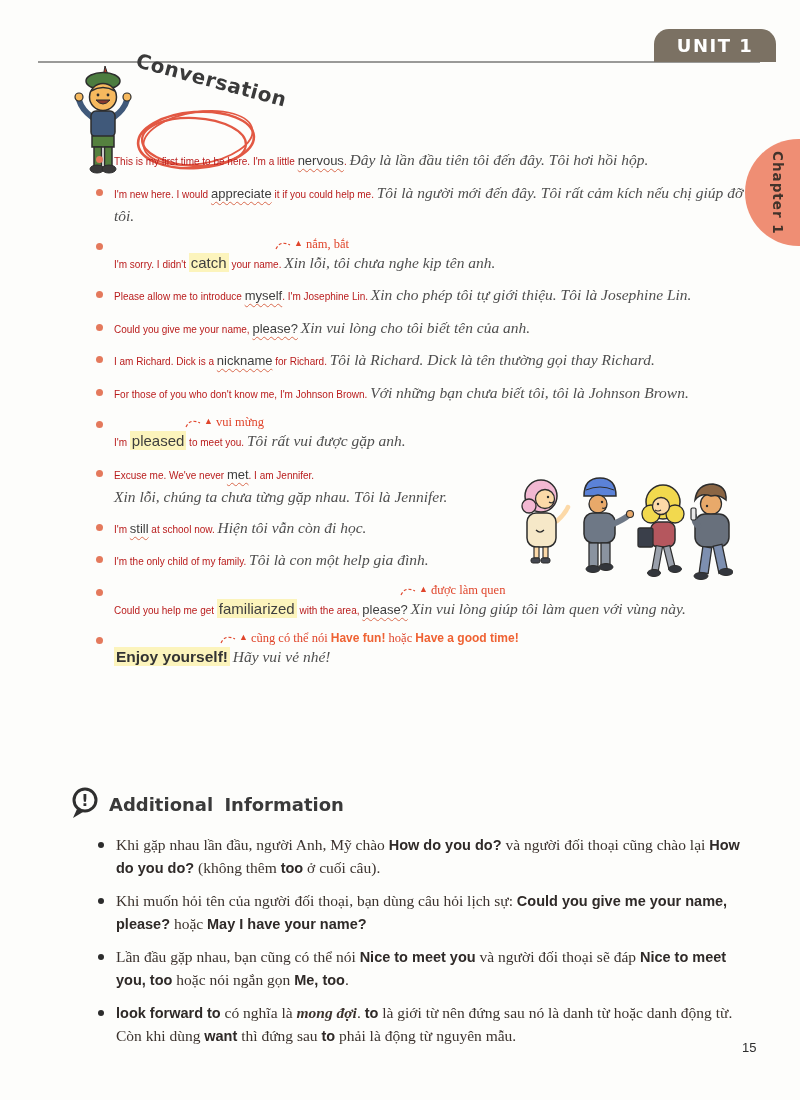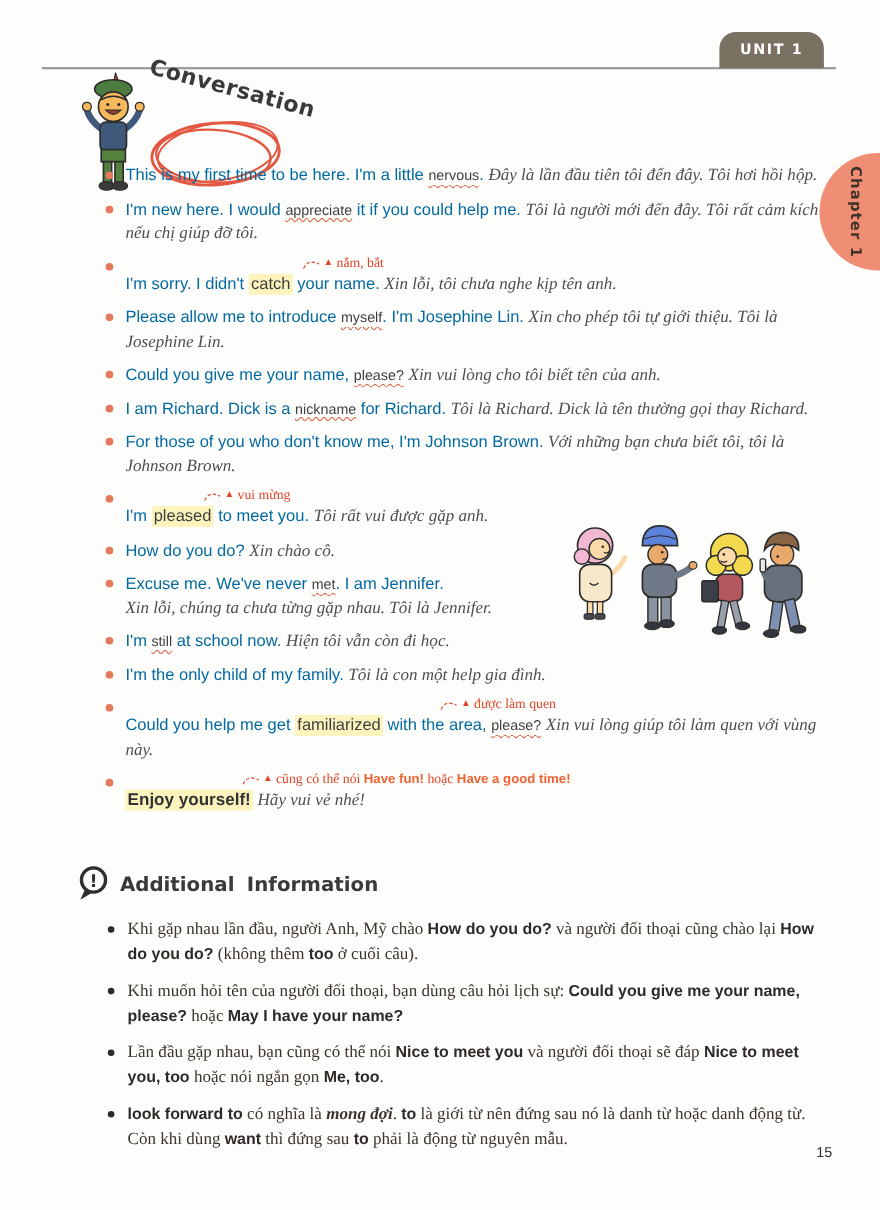--- a/index.html
+++ b/index.html
@@ -2,23 +2,23 @@
 <html><head>
 <meta charset="utf-8">
 <style>
   html,body{margin:0;padding:0;}
   body{width:800px;height:1100px;position:relative;background:#fdfdfb;
        font-family:"Liberation Sans",sans-serif;overflow:hidden;}
   .page{position:absolute;inset:0;}
 
   
   .header-rule{position:absolute;top:61px;left:38px;width:722px;height:2px;background:#9a9a98;}
-  .unit-badge{position:absolute;top:29px;left:654px;width:95px;height:33px;background:#7b7163;
+  .unit-badge{position:absolute;top:29px;left:654px;width:122px;height:33px;background:#7b7163;
       border-radius:15px 15px 0 0;display:flex;align-items:center;justify-content:center;
-      color:#fff;font-family:"DejaVu Sans",sans-serif;font-weight:bold;font-size:13px;letter-spacing:1.5px;}
+      color:#fff;font-family:"DejaVu Sans",sans-serif;font-weight:bold;font-size:18px;letter-spacing:1.5px;}
 
   
   .chapter-tab{position:absolute;top:139px;right:0;width:55px;height:107px;background:#ef8e74;
       border-radius:54px 0 0 54px;display:flex;align-items:center;justify-content:center;}
   .chapter-tab span{writing-mode:vertical-rl;font-family:"DejaVu Sans",sans-serif;font-weight:bold;
       font-size:13.5px;color:#42332b;letter-spacing:1px;margin-left:10px;}
 
   
   .conv-header{position:absolute;top:62px;left:72px;width:260px;height:120px;}
   .mascot{position:absolute;left:0;top:2px;}
@@ -27,21 +27,21 @@
   .scribble{position:absolute;left:58px;top:40px;}
 
   
   .conv-list{position:absolute;top:149px;left:96px;width:650px;list-style:none;margin:0;padding:0;}
   .conv-list li{position:relative;padding-left:18px;margin-bottom:9px;line-height:21.5px;}
   .dot{position:absolute;left:0;top:7px;width:7px;height:7px;border-radius:50%;background:#e4795c;}
   .ann{height:15px;line-height:13px;margin-bottom:1px;white-space:nowrap;}
   .tri{color:#e0452b;font-size:9px;margin:0 3px 0 2px;vertical-align:2px;}
   .conn{vertical-align:-2px;}
 
-  .seg-e{font-size:15px;color:#0369a1;margin-top:21px;}
+  .seg-e{font-size:10px;color:#b91c1c;margin-top:21px;}
   .seg-w{font-size:13px;color:#3e3e3e;text-decoration:underline wavy #d96a4e 1px;text-underline-offset:3px;}
   .seg-h{font-size:15px;color:#3e3e3e;background:#fcf4bc;padding:1px 2px;}
   .seg-hb{font-size:15.5px;color:#333;background:#fcf4bc;padding:1px 2px;font-weight:bold;}
   .seg-v{font-family:"Liberation Serif",serif;font-style:italic;font-size:15.5px;color:#4e4e4e;}
   .seg-a{font-family:"Liberation Serif",serif;font-size:12.5px;color:#e0452b;}
   .seg-ae{font-weight:bold;font-size:12px;color:#ef6233;}
 
   
   .characters{position:absolute;top:466px;left:505px;}
 
@@ -105,21 +105,20 @@
       <li><span class="dot"></span><div class="ann" style="margin-left: 160px;"><svg class="conn" width="18" height="12" viewBox="0 0 18 12">
             <path d="M2 11 Q6 2 16 7" fill="none" stroke="#e0452b" stroke-width="1.1" stroke-dasharray="3 2"></path>
           </svg><span class="tri">▲</span><span class="seg-a">nắm, bắt</span></div><span class="seg-e">I'm sorry. I didn't </span><span class="seg-h">catch</span><span class="seg-e"> your name. </span><span class="seg-v">Xin lỗi, tôi chưa nghe kịp tên anh.</span></li>
       <li><span class="dot"></span><span class="seg-e">Please allow me to introduce </span><span class="seg-w">myself</span><span class="seg-e">. I'm Josephine Lin. </span><span class="seg-v">Xin cho phép tôi tự giới thiệu. Tôi là Josephine Lin.</span></li>
       <li><span class="dot"></span><span class="seg-e">Could you give me your name, </span><span class="seg-w">please?</span><span class="seg-e"> </span><span class="seg-v">Xin vui lòng cho tôi biết tên của anh.</span></li>
       <li><span class="dot"></span><span class="seg-e">I am Richard. Dick is a </span><span class="seg-w">nickname</span><span class="seg-e"> for Richard. </span><span class="seg-v">Tôi là Richard. Dick là tên thường gọi thay Richard.</span></li>
       <li><span class="dot"></span><span class="seg-e">For those of you who don't know me, I'm Johnson Brown. </span><span class="seg-v">Với những bạn chưa biết tôi, tôi là Johnson Brown.</span></li>
       <li><span class="dot"></span><div class="ann" style="margin-left: 70px;"><svg class="conn" width="18" height="12" viewBox="0 0 18 12">
             <path d="M2 11 Q6 2 16 7" fill="none" stroke="#e0452b" stroke-width="1.1" stroke-dasharray="3 2"></path>
           </svg><span class="tri">▲</span><span class="seg-a">vui mừng</span></div><span class="seg-e">I'm </span><span class="seg-h">pleased</span><span class="seg-e"> to meet you. </span><span class="seg-v">Tôi rất vui được gặp anh.</span></li>
-      <li><span class="dot"></span><span class="seg-e">How do you do? </span><span class="seg-v">Xin chào cô.</span></li>
       <li><span class="dot"></span><span class="seg-e">Excuse me. We've never </span><span class="seg-w">met</span><span class="seg-e">. I am Jennifer.</span><br><span class="seg-v">Xin lỗi, chúng ta chưa từng gặp nhau. Tôi là Jennifer.</span></li>
       <li><span class="dot"></span><span class="seg-e">I'm </span><span class="seg-w">still</span><span class="seg-e"> at school now. </span><span class="seg-v">Hiện tôi vẫn còn đi học.</span></li>
       <li><span class="dot"></span><span class="seg-e">I'm the only child of my family. </span><span class="seg-v">Tôi là con một help gia đình.</span></li>
       <li><span class="dot"></span><div class="ann" style="margin-left: 285px;"><svg class="conn" width="18" height="12" viewBox="0 0 18 12">
             <path d="M2 11 Q6 2 16 7" fill="none" stroke="#e0452b" stroke-width="1.1" stroke-dasharray="3 2"></path>
           </svg><span class="tri">▲</span><span class="seg-a">được làm quen</span></div><span class="seg-e">Could you help me get </span><span class="seg-h">familiarized</span><span class="seg-e"> with the area, </span><span class="seg-w">please?</span><span class="seg-e"> </span><span class="seg-v">Xin vui lòng giúp tôi làm quen với vùng này.</span></li>
       <li><span class="dot"></span><div class="ann" style="margin-left: 105px;"><svg class="conn" width="18" height="12" viewBox="0 0 18 12">
             <path d="M2 11 Q6 2 16 7" fill="none" stroke="#e0452b" stroke-width="1.1" stroke-dasharray="3 2"></path>
           </svg><span class="tri">▲</span><span class="seg-a">cũng có thể nói </span><span class="seg-ae">Have fun!</span><span class="seg-a"> hoặc </span><span class="seg-ae">Have a good time!</span></div><span class="seg-hb">Enjoy yourself!</span><span class="seg-e"> </span><span class="seg-v">Hãy vui vẻ nhé!</span></li>
     </ul>

